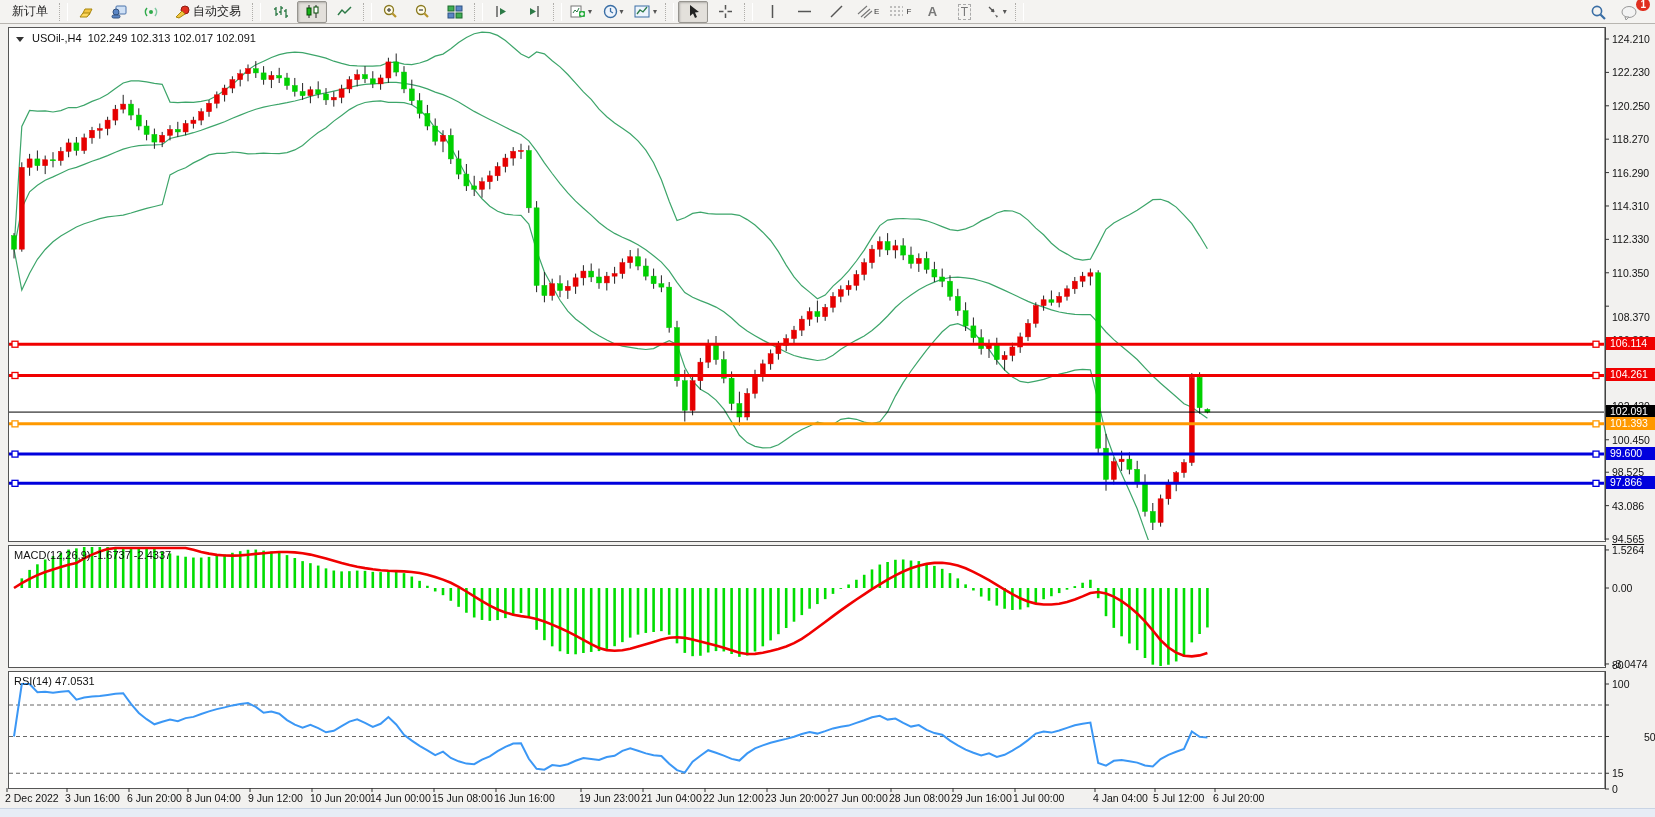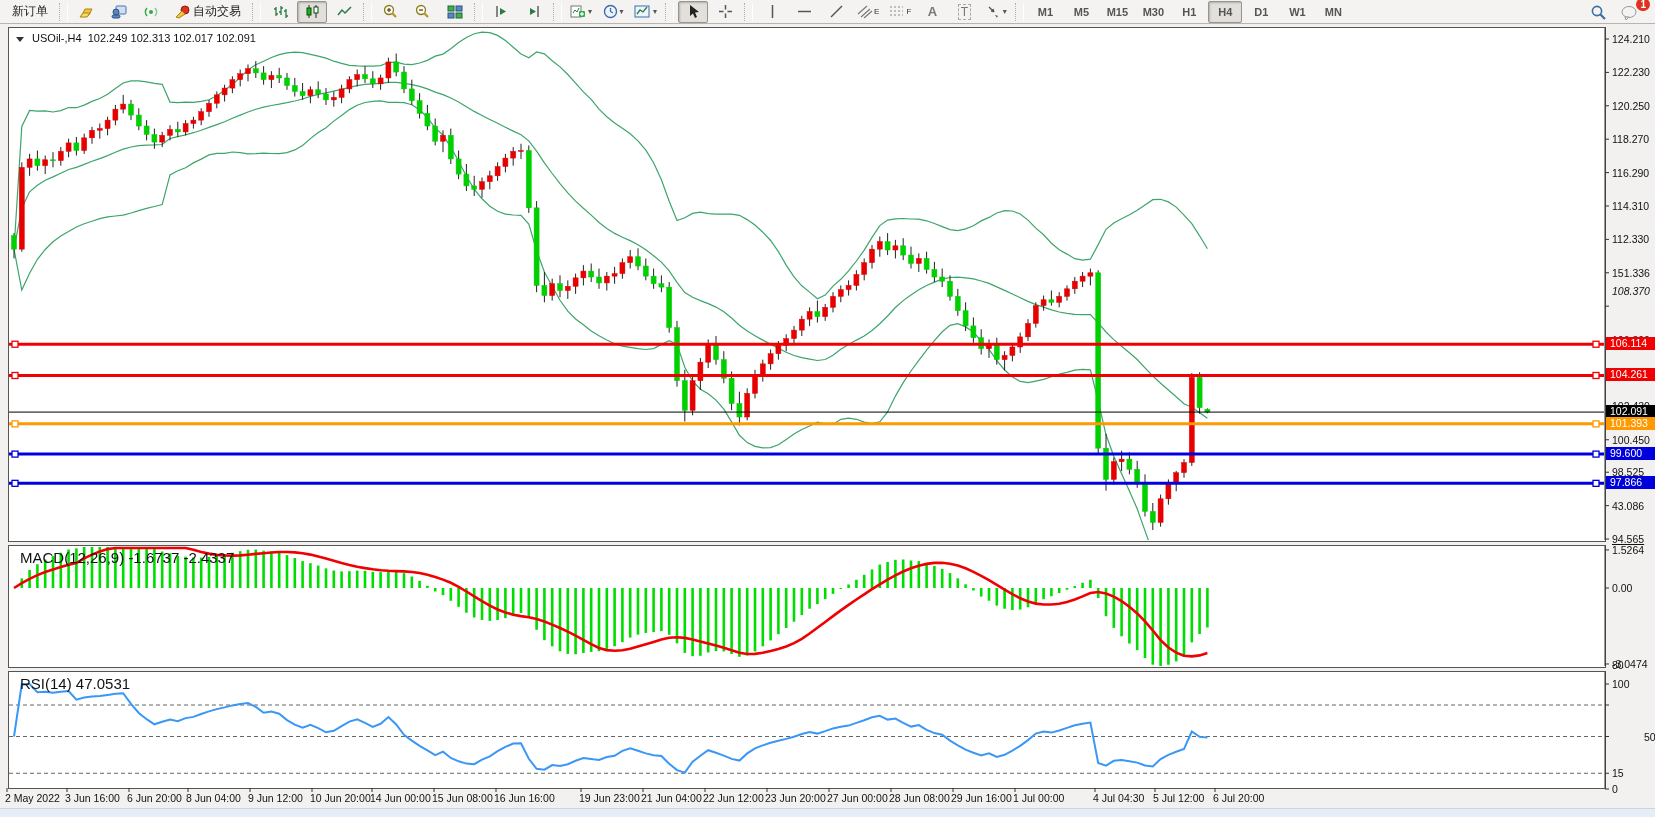--- a/index.html
+++ b/index.html
@@ -17,21 +17,21 @@
   .rightbox{position:absolute;right:6px;top:1px;display:flex;align-items:center;}
   .badge{position:absolute;top:-4px;right:-6px;background:#e03020;color:#fff;border-radius:8px;
          font-size:10px;font-weight:bold;padding:0 4px;height:13px;line-height:13px;}
   .panel{position:absolute;left:8px;width:1598px;background:#fff;border:1px solid #555;box-sizing:border-box;}
   #main-panel{top:27px;height:515px;}
   #macd-panel{top:545px;height:123px;}
   #rsi-panel{top:671px;height:118px;}
   #chart-title{position:absolute;left:16px;top:32px;font-size:11px;color:#111;z-index:30;}
   #chart-title .tri{display:inline-block;width:0;height:0;border-left:4px solid transparent;
       border-right:4px solid transparent;border-top:5px solid #333;margin-right:5px;}
-  .ind-label{position:absolute;left:14px;font-size:15px;color:#111;z-index:30;margin-left:6px;}
+  .ind-label{position:absolute;left:14px;font-size:11px;color:#111;z-index:30;}
   svg#gfx{position:absolute;left:0;top:0;z-index:20;pointer-events:none;}
   .axis-label{position:absolute;left:1612px;font-size:10.5px;color:#111;z-index:25;}
   .price-flag{position:absolute;left:1606px;width:46px;font-size:10.5px;color:#fff;z-index:26;
               padding:1px 2px 1px 4px;line-height:11px;}
   .time-label{position:absolute;top:792px;font-size:10.5px;color:#111;z-index:25;white-space:nowrap;}
   #bottom-strip{position:absolute;left:0;top:808px;width:1655px;height:9px;background:#e7edf6;
                 border-top:1px solid #c9d4e4;}
   .icon{display:block;}
 </style>
 </head>
@@ -193,31 +193,20 @@
     <span style="font-size:12px;color:#777;border:1px dashed #aaa;padding:0 2px">T</span>
   </div>
   <div class="tbtn">
     <svg class="icon" width="15" height="15">
         <path d="M3 3l5 5M8 8l-1-3M8 8l-3-1" stroke="#555" stroke-width="1.3" fill="none"></path>
         <path d="M12 12l-3-1.2 1.8 3z" fill="#555"></path>
       </svg>
     <span class="dd">▾</span>
   </div>
   <div class="grip"></div>
-  <div id="tf-group" style="display:flex;align-items:center;">
-      <div class="tbtn tf">M1</div>
-      <div class="tbtn tf">M5</div>
-      <div class="tbtn tf">M15</div>
-      <div class="tbtn tf">M30</div>
-      <div class="tbtn tf">H1</div>
-      <div class="tbtn tf pressed">H4</div>
-      <div class="tbtn tf">D1</div>
-      <div class="tbtn tf">W1</div>
-      <div class="tbtn tf">MN</div>
-    </div>
   <div class="rightbox">
     <div class="tbtn">
       <svg class="icon" width="17" height="17">
           <circle cx="7" cy="7" r="4.6" fill="none" stroke="#3a6ea5" stroke-width="1.6"></circle>
           <line x1="10.5" y1="10.5" x2="15" y2="15" stroke="#3a6ea5" stroke-width="2.2"></line>
         </svg>
     </div>
     <div class="tbtn" style="position:relative;margin-right:4px;">
       <svg class="icon" width="18" height="16">
           <ellipse cx="8" cy="8" rx="7" ry="5.5" fill="#f3f3f3" stroke="#999"></ellipse>
@@ -802,50 +791,50 @@
     <div class="price-flag" style="top: 416.854px; background: rgb(255, 153, 0);">101.393</div>
     <div class="price-flag" style="top: 447.097px; background: rgb(0, 0, 221);">99.600</div>
     <div class="price-flag" style="top: 476.344px; background: rgb(0, 0, 221);">97.866</div>
     <div class="axis-label" style="top: 33px;">124.210</div>
     <div class="axis-label" style="top: 66.3967px;">122.230</div>
     <div class="axis-label" style="top: 99.7933px;">120.250</div>
     <div class="axis-label" style="top: 133.19px;">118.270</div>
     <div class="axis-label" style="top: 166.587px;">116.290</div>
     <div class="axis-label" style="top: 199.983px;">114.310</div>
     <div class="axis-label" style="top: 233.38px;">112.330</div>
-    <div class="axis-label" style="top: 266.777px;">151.336</div>
-    <div class="axis-label" style="top: 285px; font-style: italic;">108.370</div>
+    <div class="axis-label" style="top: 266.777px;">110.350</div>
+    <div class="axis-label" style="top: 311px;">108.370</div>
     <div class="axis-label" style="top: 333.57px;">106.390</div>
     <div class="axis-label" style="top: 400.363px;">102.430</div>
     <div class="axis-label" style="top: 433.76px;">100.450</div>
     <div class="axis-label" style="top: 466.229px;">98.525</div>
     <div class="axis-label" style="top: 499.626px;">43.086</div>
     <div class="axis-label" style="top: 533.022px; text-decoration: underline;">94.565</div>
     <div class="axis-label" style="top: 543.947px;">1.5264</div>
     <div class="axis-label" style="top: 582px;">0.00</div>
     <div class="axis-label" style="top: 657.972px;">-3.0474</div>
     <div class="axis-label" style="top: 678px;">100</div>
     <div class="axis-label" style="top: 659px;">80</div>
     <div class="axis-label" style="top: 730.5px; padding-left: 32px;">50</div>
     <div class="axis-label" style="top: 767.25px;">15</div>
     <div class="axis-label" style="top: 783px;">0</div>
-    <div class="time-label" style="left: 5px;">2 May 2022</div>
+    <div class="time-label" style="left: 5px;">2 Dec 2022</div>
     <div class="time-label" style="left: 65px;">3 Jun 16:00</div>
     <div class="time-label" style="left: 127px;">6 Jun 20:00</div>
     <div class="time-label" style="left: 186px;">8 Jun 04:00</div>
     <div class="time-label" style="left: 248px;">9 Jun 12:00</div>
     <div class="time-label" style="left: 310px;">10 Jun 20:00</div>
     <div class="time-label" style="left: 370px;">14 Jun 00:00</div>
     <div class="time-label" style="left: 432px; text-align: center;">15 Jun 08:00</div>
     <div class="time-label" style="left: 494px;">16 Jun 16:00</div>
     <div class="time-label" style="left: 579px;">19 Jun 23:00</div>
     <div class="time-label" style="left: 641px;">21 Jun 04:00</div>
     <div class="time-label" style="left: 703px;">22 Jun 12:00</div>
     <div class="time-label" style="left: 765px;">23 Jun 20:00</div>
     <div class="time-label" style="left: 827px;">27 Jun 00:00</div>
     <div class="time-label" style="left: 889px;">28 Jun 08:00</div>
     <div class="time-label" style="left: 951px;">29 Jun 16:00</div>
     <div class="time-label" style="left: 1013px;">1 Jul 00:00</div>
-    <div class="time-label" style="left: 1093px;">4 Jul 04:30</div>
+    <div class="time-label" style="left: 1093px;">4 Jan 04:00</div>
     <div class="time-label" style="left: 1153px;">5 Jul 12:00</div>
     <div class="time-label" style="left: 1213px;">6 Jul 20:00</div>
   </div>
 <div id="bottom-strip"></div>
 
 </body></html>

